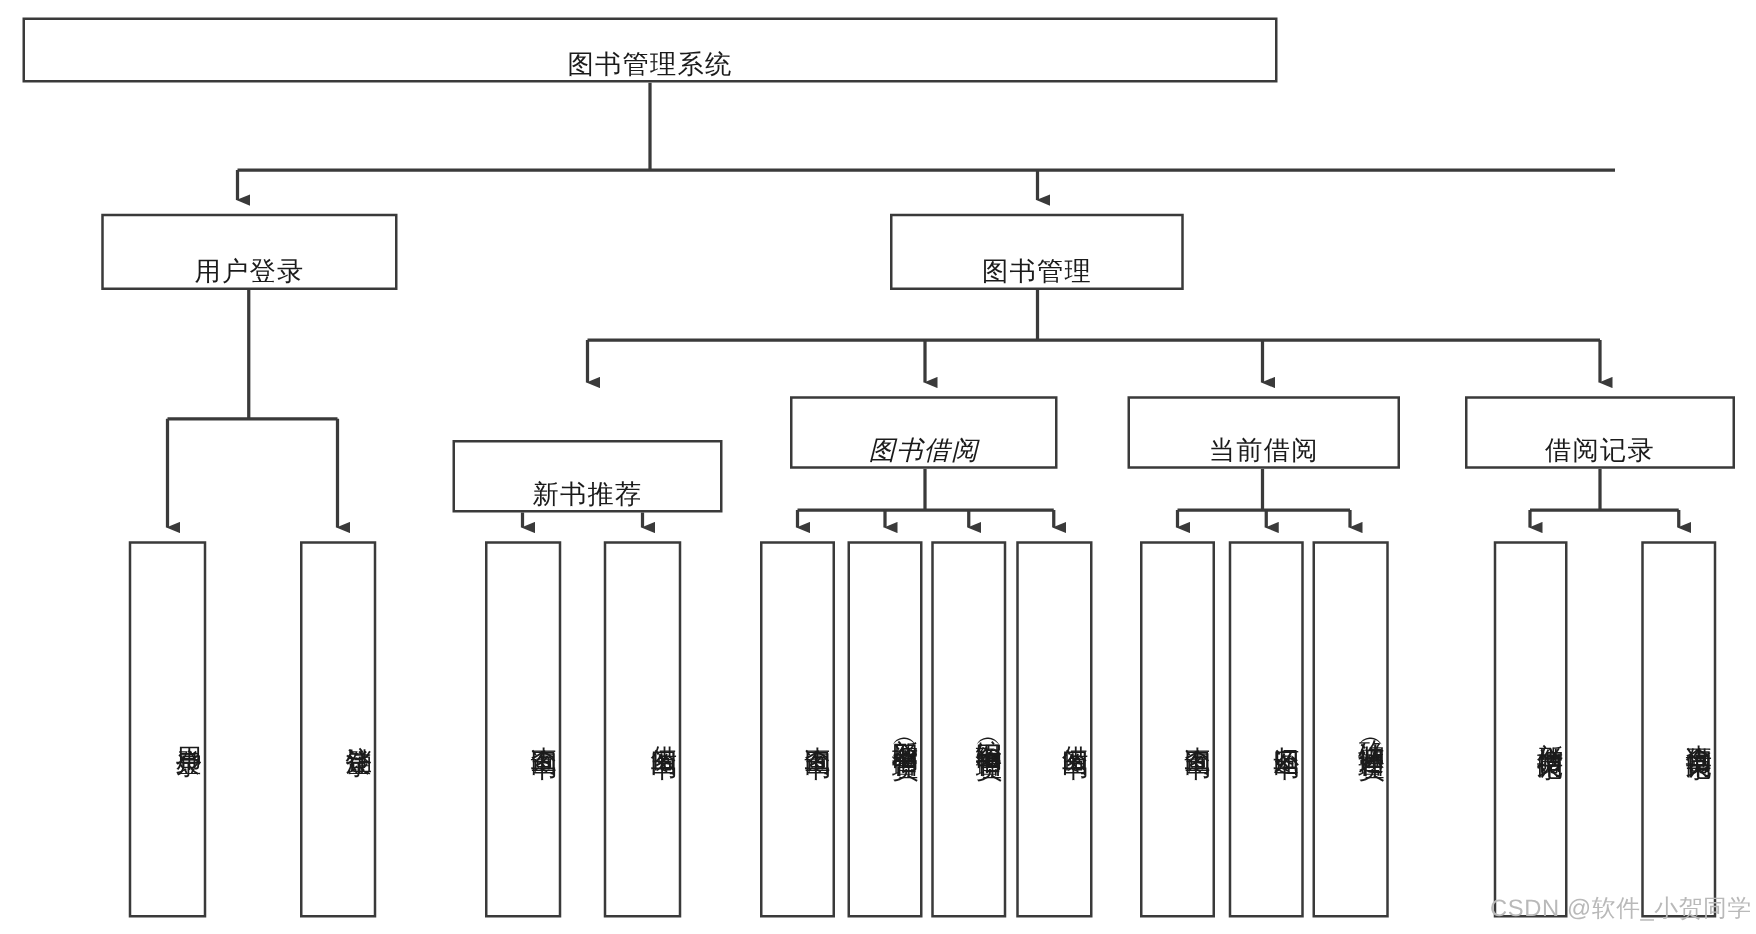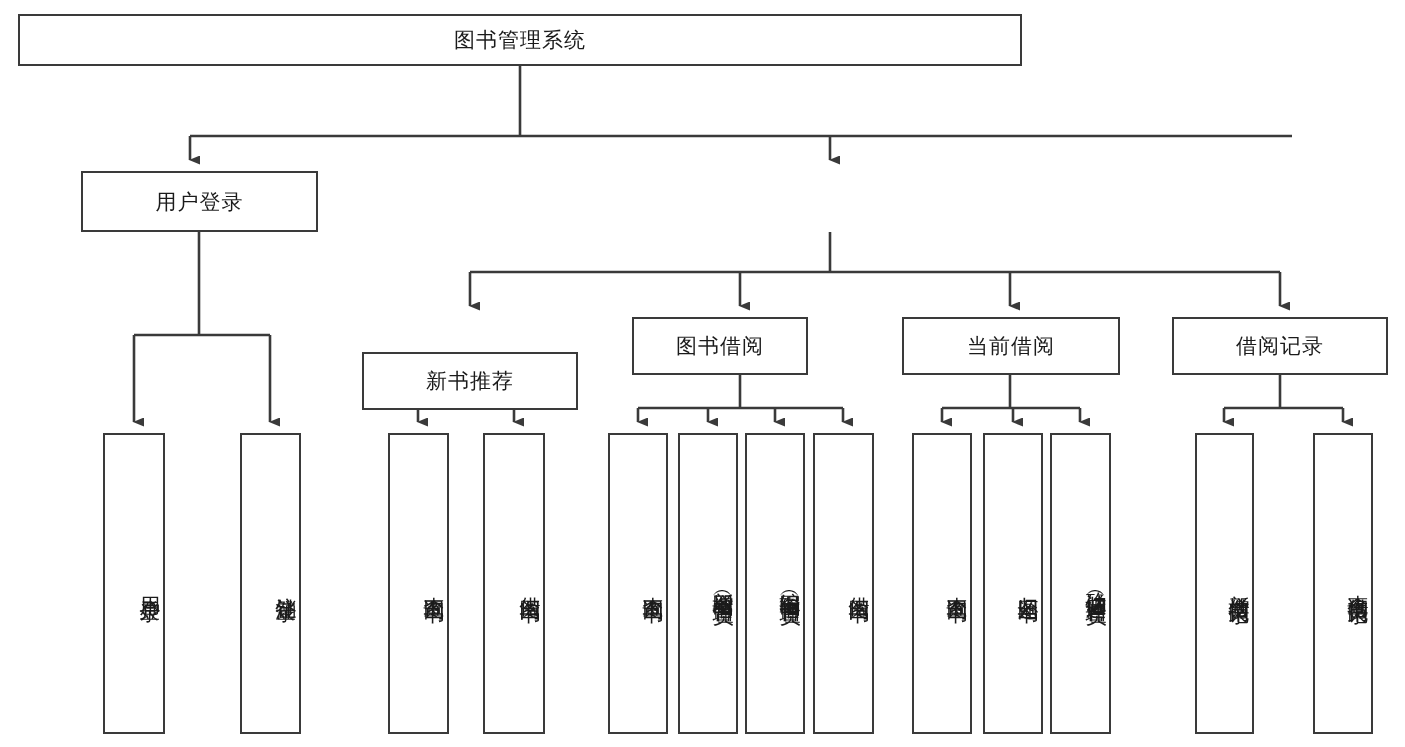--- a/index.html
+++ b/index.html
@@ -24,21 +24,21 @@
     width: 1405px;
     height: 747px;
     pointer-events: none;
   }
   .node {
     position: absolute;
     box-sizing: border-box;
     border: 2px solid #3a3a3a;
     background: #ffffff;
     display: flex;
-    align-items: center;
+    align-items: flex-end;
     justify-content: center;
     color: #1b1b1b;
   }
   .node.horiz {
     font-size: 21px;
     letter-spacing: 1px;
     line-height: 1.2;
   }
   .node.vert {
     writing-mode: vertical-rl;
@@ -121,25 +121,28 @@
     </g>
   </svg>
 
   <div class="node horiz" style="left:18px;top:14px;width:1004px;height:52px;">
     <span>图书管理系统</span>
   </div>
 
   <div class="node horiz" style="left:81px;top:171px;width:237px;height:61px;">
     <span>用户登录</span>
   </div>
+  <div class="node horiz" style="left:712px;top:171px;width:235px;height:61px;">
+    <span>图书管理</span>
+  </div>
 
   <div class="node horiz" style="left:362px;top:317px;width:216px;height:58px;margin-top:35px;">
     <span>新书推荐</span>
   </div>
-  <div class="node horiz" style="left:632px;top:317px;width:176px;height:58px;">
+  <div class="node horiz" style="left:632px;top:317px;width:214px;height:58px;font-style:italic;">
     <span>图书借阅</span>
   </div>
   <div class="node horiz" style="left:1172px;top:317px;width:216px;height:58px;">
     <span>借阅记录</span>
   </div>
   <div class="node horiz" style="left:902px;top:317px;width:218px;height:58px;">
     <span>当前借阅</span>
   </div>
 
   <div class="node vert" style="left:103px;top:433px;width:62px;height:301px;">
@@ -175,14 +178,15 @@
   <div class="node vert" style="left:1050px;top:433px;width:61px;height:301px;">
     <span class="vlabel">确认归还（管理员）</span>
   </div>
   <div class="node vert" style="left:1195px;top:433px;width:59px;height:301px;">
     <span class="vlabel">新增借阅记录</span>
   </div>
   <div class="node vert" style="left:1313px;top:433px;width:60px;height:301px;">
     <span class="vlabel">查询借阅记录</span>
   </div>
 
+  <div id="watermark" style="left:1192px;top:714px;">CSDN @软件_小贺同学</div>
 
 </div>
 
 </body></html>

